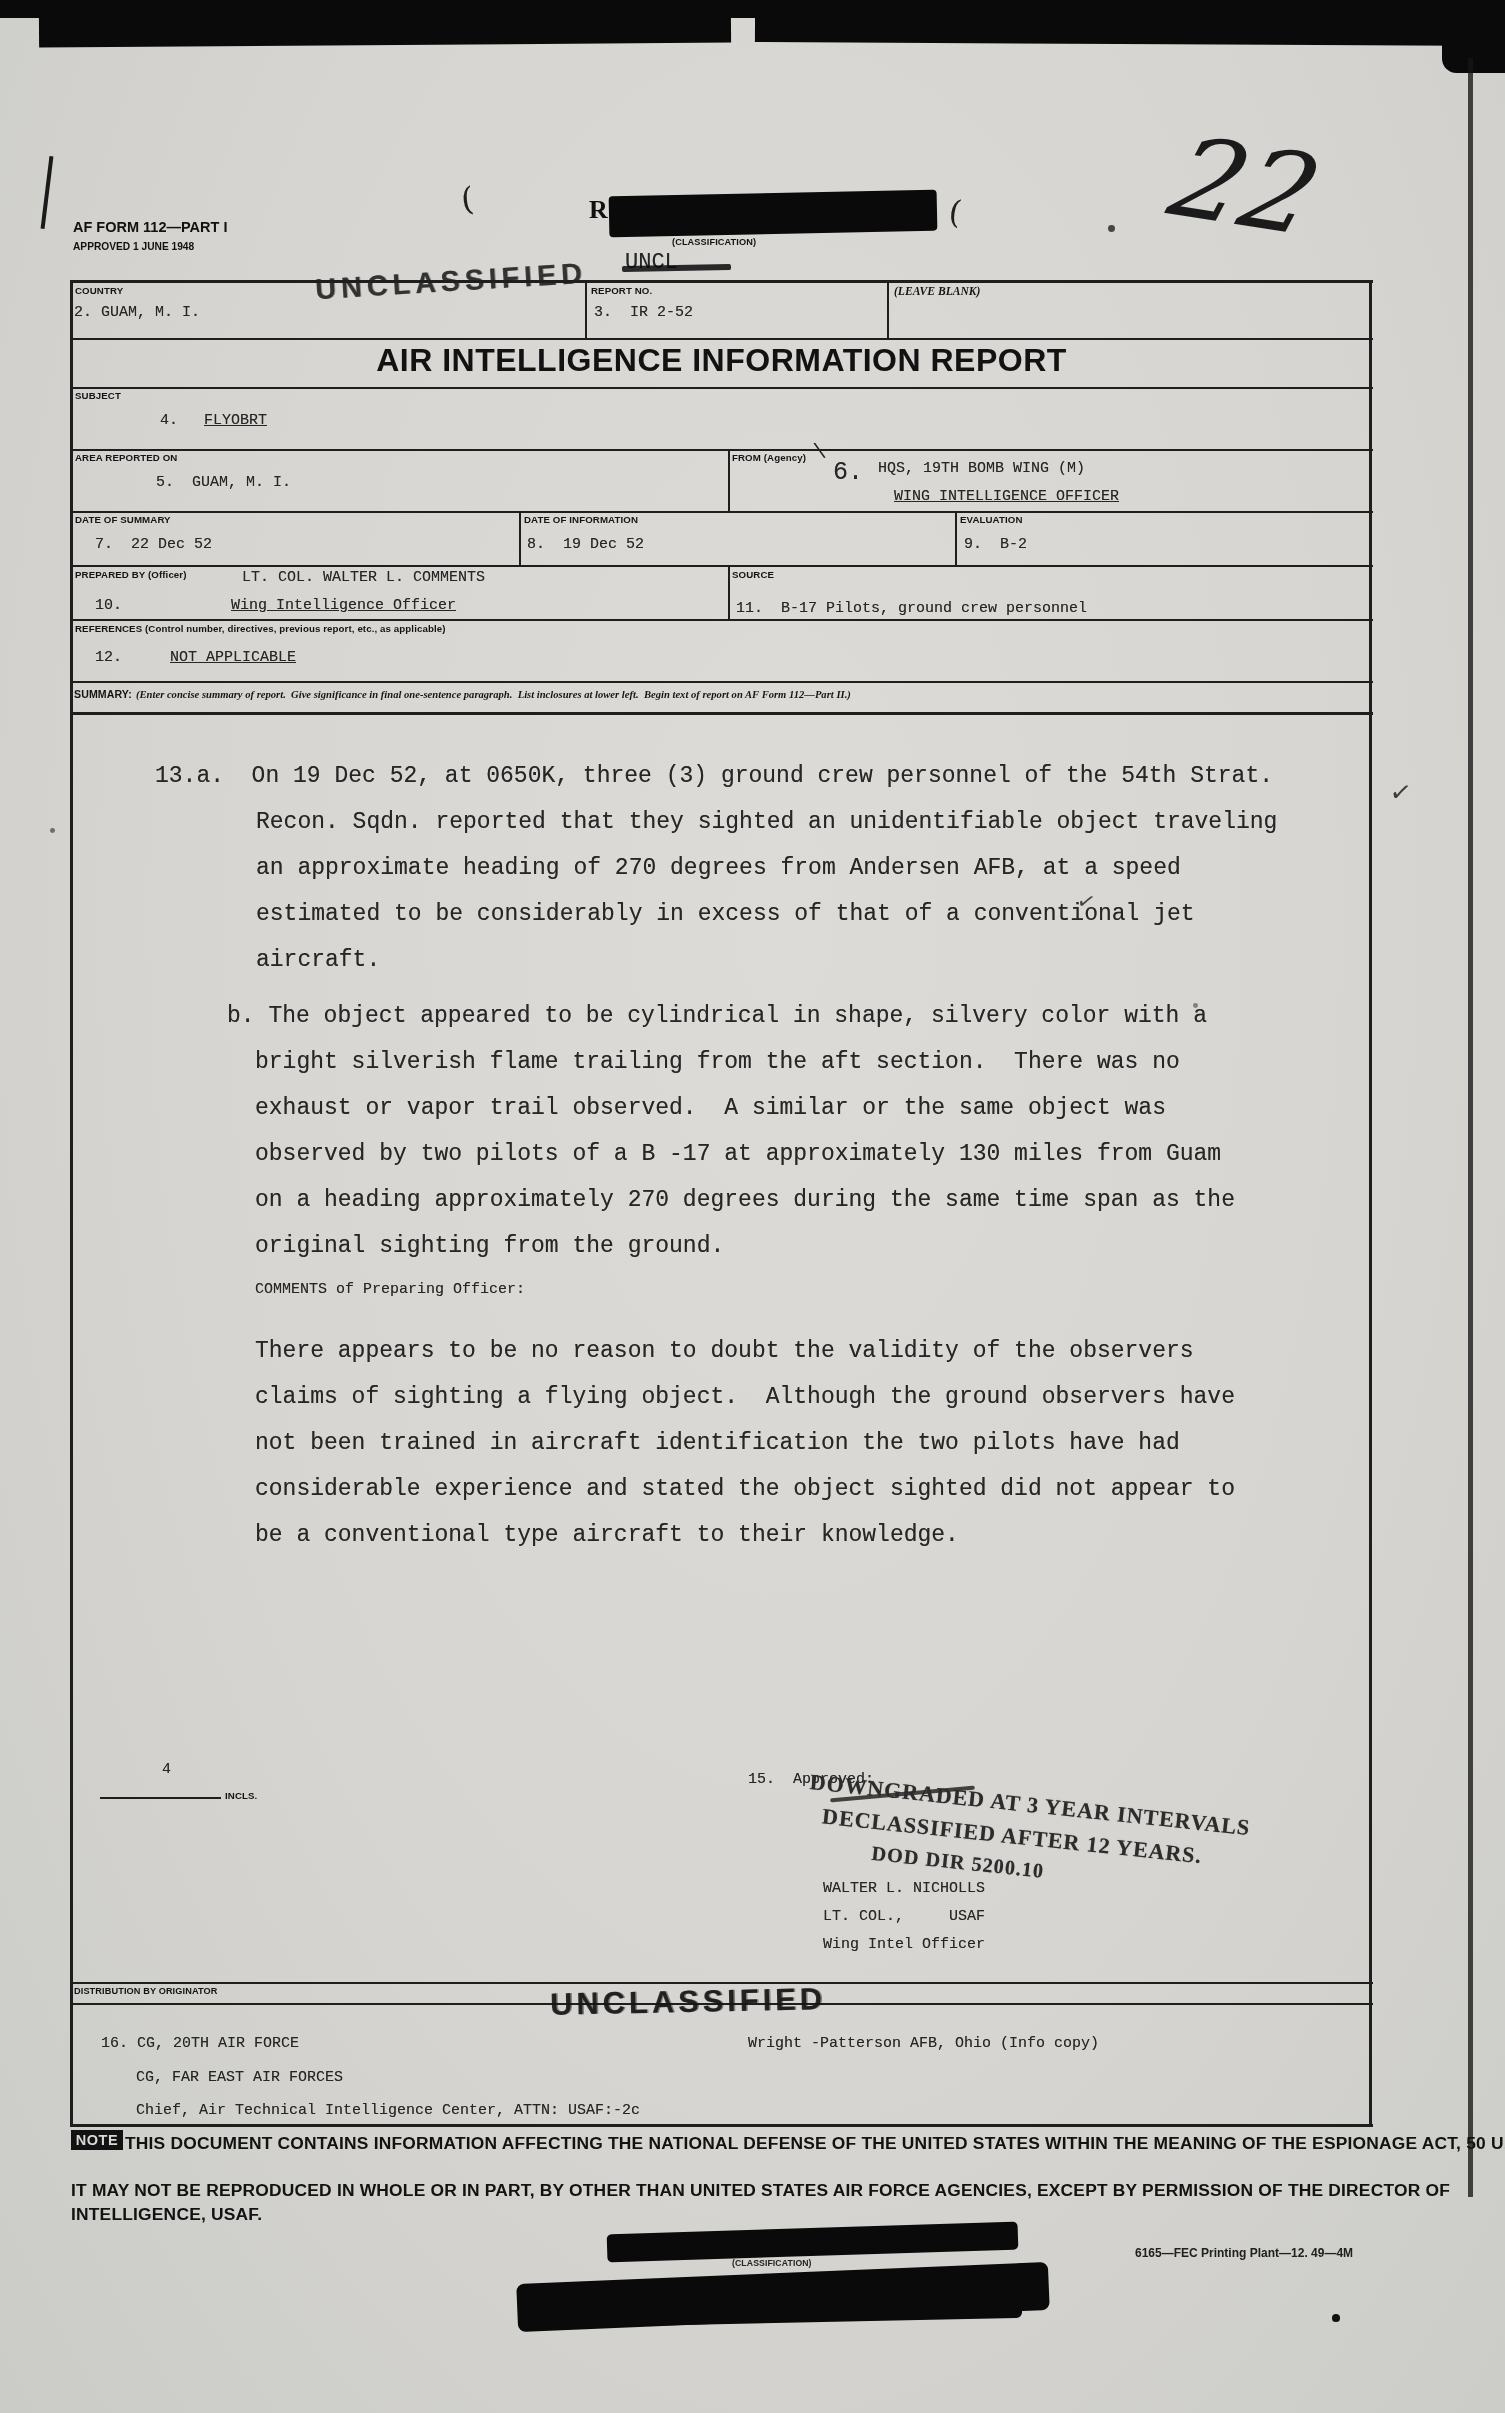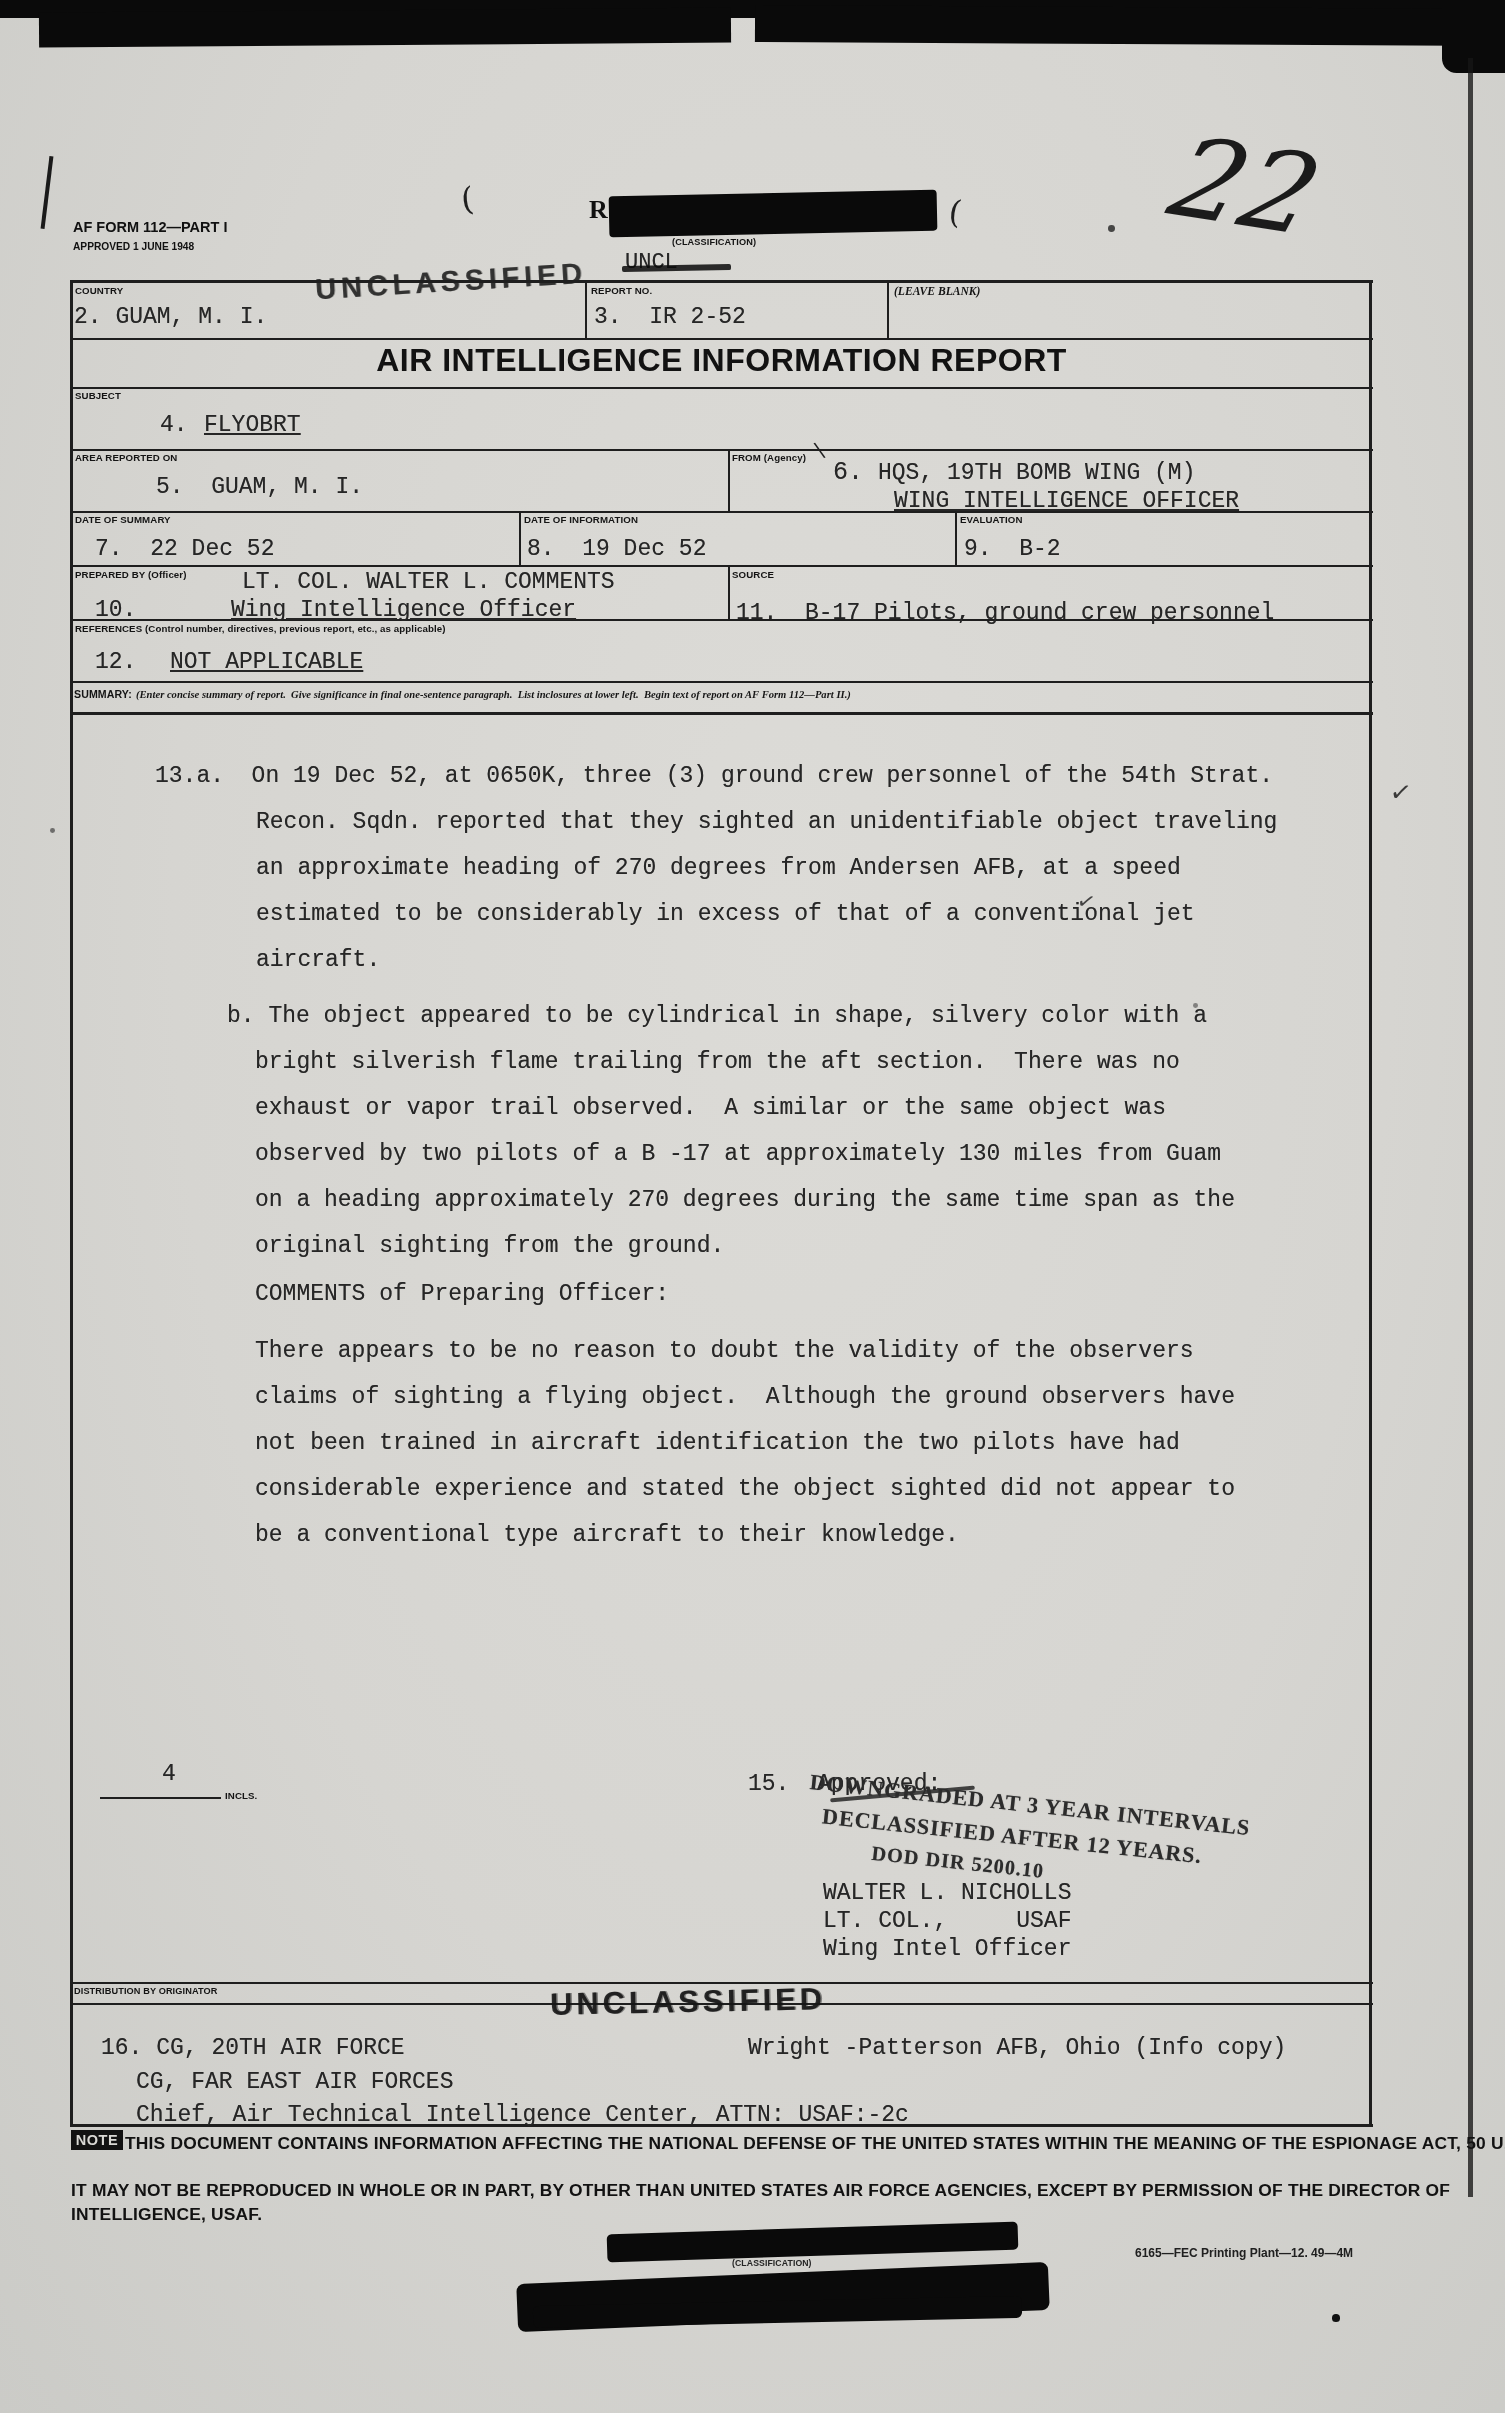--- a/index.html
+++ b/index.html
@@ -1,21 +1,21 @@
 <!DOCTYPE html>
 <html style="font-size:7.7px"><head>
 <meta charset="utf-8">
 <style>
   *{box-sizing:border-box}
   html,body{margin:0;padding:0;background:#000}
   body{width:1506px;height:2413px;position:relative;font-family:"Liberation Sans",sans-serif}
   .scan{position:absolute;inset:0;overflow:hidden;
         background:radial-gradient(ellipse at 52% 38%, #dcdbd7 0%, #d6d5d1 55%, #cbcbc7 100%)}
   .abs{position:absolute}
-  .mono{font-family:"Liberation Mono","DejaVu Sans Mono",monospace;font-size:23px;color:#262626;
+  .mono{font-family:"Liberation Mono","DejaVu Sans Mono",monospace;font-size:15px;color:#262626;
         white-space:pre;text-shadow:0 0 0.5px rgba(20,20,20,.4)}
   .para{font-family:Liberation Mono, monospace;font-size:23px;line-height:46px;
         color:#262626;white-space:pre-wrap;text-shadow:0 0 0.5px rgba(20,20,20,.4)}
   .lbl{font-weight:bold;font-size:9.7px;color:#141414;letter-spacing:0.1px;white-space:pre}
   .line{background:#1e1e1e}
   .bar{background:#0a0a0a}
   .underline{text-decoration:underline}
   .stampserif{font-family:"Liberation Serif","DejaVu Serif",serif;font-weight:bold;color:#2c2c2c;
         letter-spacing:1px;text-shadow:0 0 1px rgba(40,40,40,.45);white-space:pre}
   .notetxt{font-weight:bold;font-size:17.4px;letter-spacing:0.2px;color:#121212;white-space:pre}

